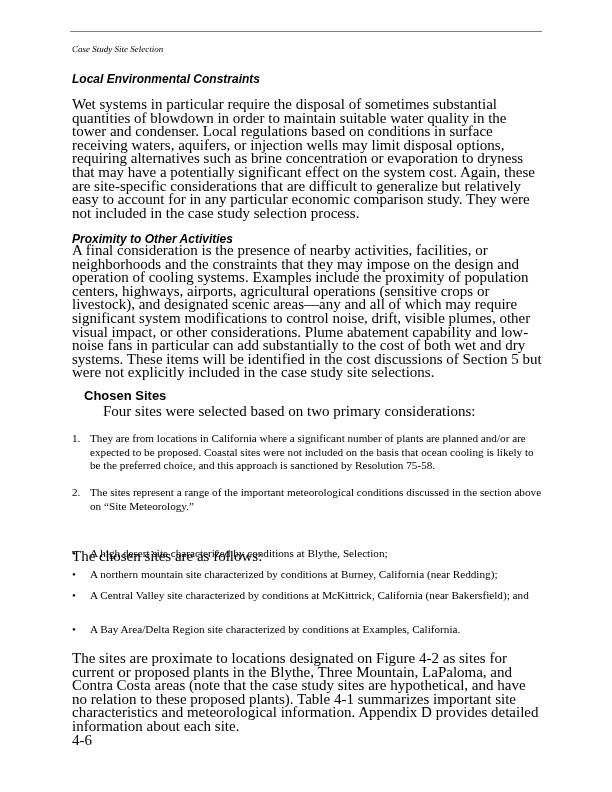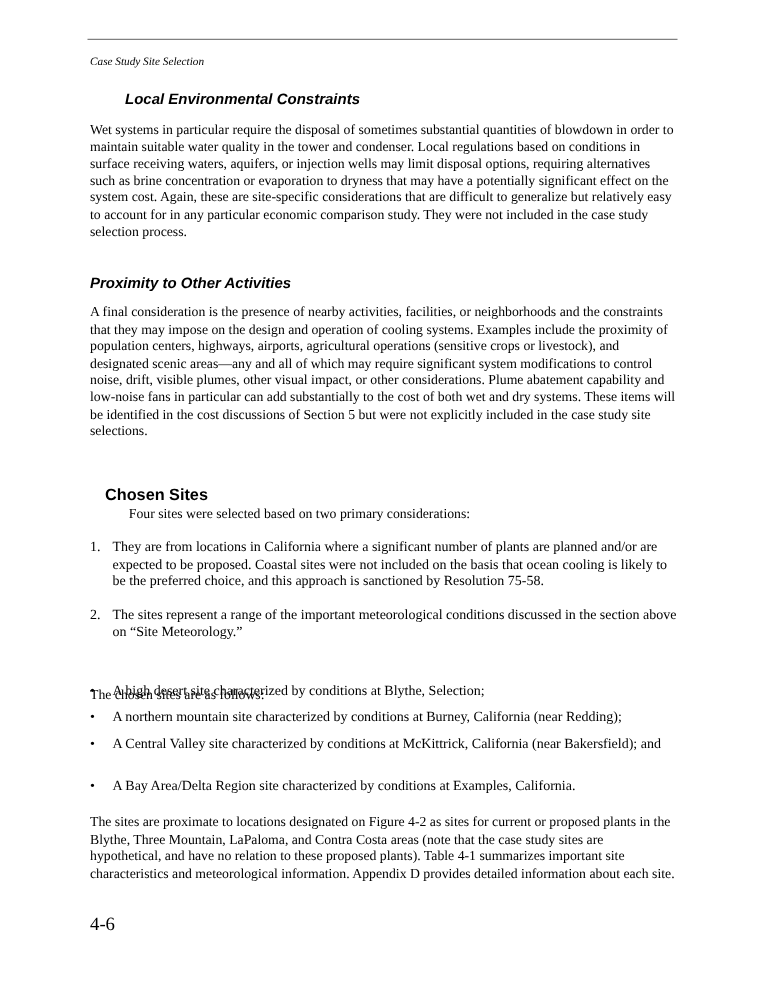--- a/index.html
+++ b/index.html
@@ -3,38 +3,38 @@
 <meta charset="utf-8">
 <style>
   html, body { margin: 0; padding: 0; background: #ffffff; }
   body { width: 612px; height: 792px; position: relative; overflow: hidden; color: #000; }
   .page { position: absolute; left: 0; top: 0; width: 612px; height: 792px; }
   .top-rule { position: absolute; left: 70px; top: 31px; width: 472px; height: 0; border-top: 1px solid #808080; }
   .running-head { position: absolute; left: 72px; top: 44px; font-family: "Liberation Serif", serif; font-style: italic; font-size: 9px; }
   .content { position: absolute; left: 72px; top: 0; width: 470px; }
   .h-italic { position: absolute; left: 0; font-family: "Liberation Sans", sans-serif; font-weight: bold; font-style: italic; font-size: 12px; margin: 0; }
   .h-bold { position: absolute; left: 0; font-family: "Liberation Sans", sans-serif; font-weight: bold; font-size: 13px; margin: 12px; }
-  .para { position: absolute; left: 0; width: 470px; font-family: "Liberation Serif", serif; font-size: 11px; line-height: 13.6px; margin: 0; }
+  .para { position: absolute; left: 0; width: 470px; font-family: "Liberation Serif", serif; font-size: 15px; line-height: 13.6px; margin: 0; }
   .li { position: absolute; left: 0; width: 470px; font-family: "Liberation Serif", serif; font-size: 11.2px; line-height: 13.6px; display: flex; }
   .li .marker { width: 18px; flex: 0 0 18px; }
   .li .text { flex: 1; }
   .page-num { position: absolute; left: 72px; top: 732px; font-family: "Liberation Serif", serif; font-size: 15px; }
 </style>
 </head>
 <body>
 
 <div class="page">
   <div class="top-rule"></div>
   <div class="running-head">Case Study Site Selection</div>
 
   <div class="content">
-    <h3 class="h-italic" style="top:72px;margin-left:28px;">Local Environmental Constraints</h3>
+    <h3 class="h-italic" style="top:72px;">Local Environmental Constraints</h3>
     <p class="para" style="top:98px;">Wet systems in particular require the disposal of sometimes substantial quantities of blowdown in order to maintain suitable water quality in the tower and condenser. Local regulations based on conditions in surface receiving waters, aquifers, or injection wells may limit disposal options, requiring alternatives such as brine concentration or evaporation to dryness that may have a potentially significant effect on the system cost. Again, these are site-specific considerations that are difficult to generalize but relatively easy to account for in any particular economic comparison study. They were not included in the case study selection process.</p>
 
-    <h3 class="h-italic" style="top:219px;text-align:center;">Proximity to Other Activities</h3>
+    <h3 class="h-italic" style="top:232px;text-align:center;">Proximity to Other Activities</h3>
     <p class="para" style="top:244px;">A final consideration is the presence of nearby activities, facilities, or neighborhoods and the constraints that they may impose on the design and operation of cooling systems. Examples include the proximity of population centers, highways, airports, agricultural operations (sensitive crops or livestock), and designated scenic areas—any and all of which may require significant system modifications to control noise, drift, visible plumes, other visual impact, or other considerations. Plume abatement capability and low-noise fans in particular can add substantially to the cost of both wet and dry systems. These items will be identified in the cost discussions of Section 5 but were not explicitly included in the case study site selections.</p>
 
     <h2 class="h-bold" style="top:376px;">Chosen Sites</h2>
     <p class="para" style="top:405px;margin-left:31px;">Four sites were selected based on two primary considerations:</p>
 
     <div class="li" style="top:432px;">
       <span class="marker">1.</span>
       <span class="text">They are from locations in California where a significant number of plants are planned and/or are expected to be proposed. Coastal sites were not included on the basis that ocean cooling is likely to be the preferred choice, and this approach is sanctioned by Resolution 75-58.</span>
     </div>
     <div class="li" style="top:486px;">

